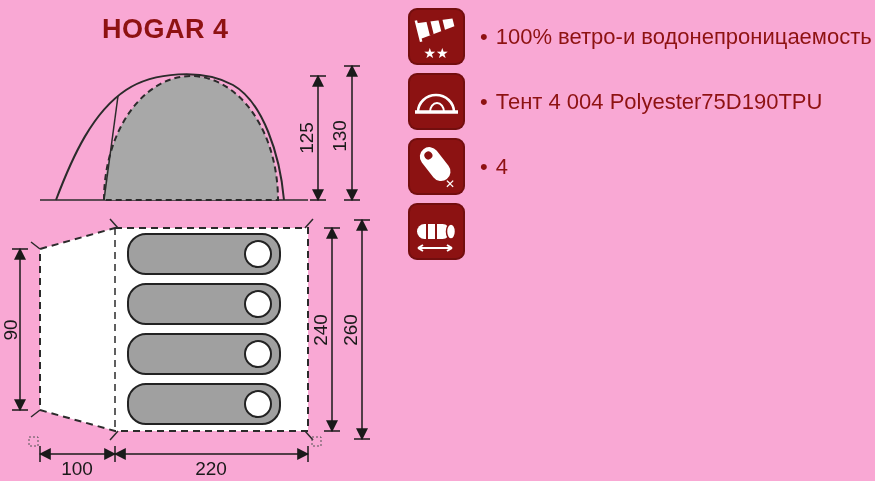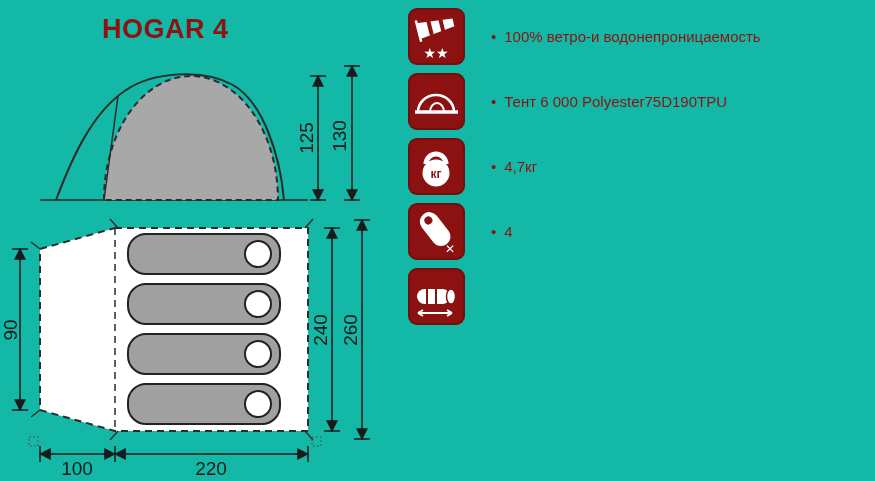--- a/index.html
+++ b/index.html
@@ -1,26 +1,26 @@
 <!DOCTYPE html>
 <html><head>
 <meta charset="utf-8">
 <style>
   html,body{margin:0;padding:0;background:#fff;}
   body{width:875px;height:481px;font-family:"Liberation Sans",sans-serif;overflow:hidden;}
-  .stage{position:relative;width:875px;height:481px;background:#14b8a6;}
+  .stage{position:relative;width:875px;height:481px;background:#f9a8d4;}
   .title{position:absolute;left:102px;top:14px;font-size:27px;font-weight:bold;color:#8e1212;letter-spacing:.5px;}
   .sideview{position:absolute;left:18px;top:50px;}
   .topview{position:absolute;left:0px;top:216px;}
   .features{position:absolute;left:408px;top:8px;display:flex;flex-direction:column;gap:8px;}
   .frow{display:flex;align-items:center;gap:15px;height:57px;}
   .ficon{width:57px;height:57px;border-radius:9px;background:#8c1212;flex:0 0 57px;
          display:flex;align-items:center;justify-content:center;
          box-shadow:inset 0 0 0 2px rgba(0,0,0,.18);}
-  .flabel{font-size:15px;color:#8e1212;white-space:nowrap;margin-left:11px;}
+  .flabel{font-size:22px;color:#8e1212;white-space:nowrap;}
   .bullet{margin-right:8px;}
   text.dim{font-family:"Liberation Sans",sans-serif;font-size:19px;fill:#1a1a1a;}
   text.iglyph{font-family:"DejaVu Sans",sans-serif;}
 </style>
 </head>
 <body>
 
 <div class="stage">
 
   <div class="title">HOGAR 4</div>
@@ -134,34 +134,24 @@
 
 
     <div class="frow">
       <div class="ficon">
         <svg width="57" height="57" viewBox="0 0 57 57">
           <path d="M10 39 A18 17 0 0 1 46 39" fill="none" stroke="#fff" stroke-width="2.6"></path>
           <path d="M22 39 A7 9 0 0 1 36 39" fill="none" stroke="#fff" stroke-width="2"></path>
           <line x1="7" y1="39" x2="50" y2="39" stroke="#fff" stroke-width="3.4"></line>
         </svg>
       </div>
-      <div class="flabel"><span class="bullet">•</span><span>Тент 6 000 Polyester75D190TPU</span></div>
+      <div class="flabel"><span class="bullet">•</span><span>Тент 4 004 Polyester75D190TPU</span></div>
     </div>
 
 
-    <div class="frow">
-      <div class="ficon">
-        <svg width="57" height="57" viewBox="0 0 57 57">
-          <path d="M18 26 a10 10 0 0 1 20 0" fill="none" stroke="#fff" stroke-width="5"></path>
-          <circle cx="28" cy="35" r="13.5" fill="#fff"></circle>
-          <text x="28" y="40" text-anchor="middle" font-size="12" font-weight="bold" fill="#8c1212">кг</text>
-        </svg>
-      </div>
-      <div class="flabel"><span class="bullet">•</span><span>4,7кг</span></div>
-    </div>
 
     <div class="frow">
       <div class="ficon">
         <svg width="57" height="57" viewBox="0 0 57 57">
           <g transform="rotate(-38 28 28)">
             <rect x="19" y="7" width="19" height="38" rx="9.5" fill="#fff"></rect>
             <circle cx="28.5" cy="15" r="4" fill="#8c1212"></circle>
           </g>
           <text class="iglyph" x="42" y="50" fill="#fff" font-size="12" font-weight="bold" text-anchor="middle">✕</text>
         </svg>

